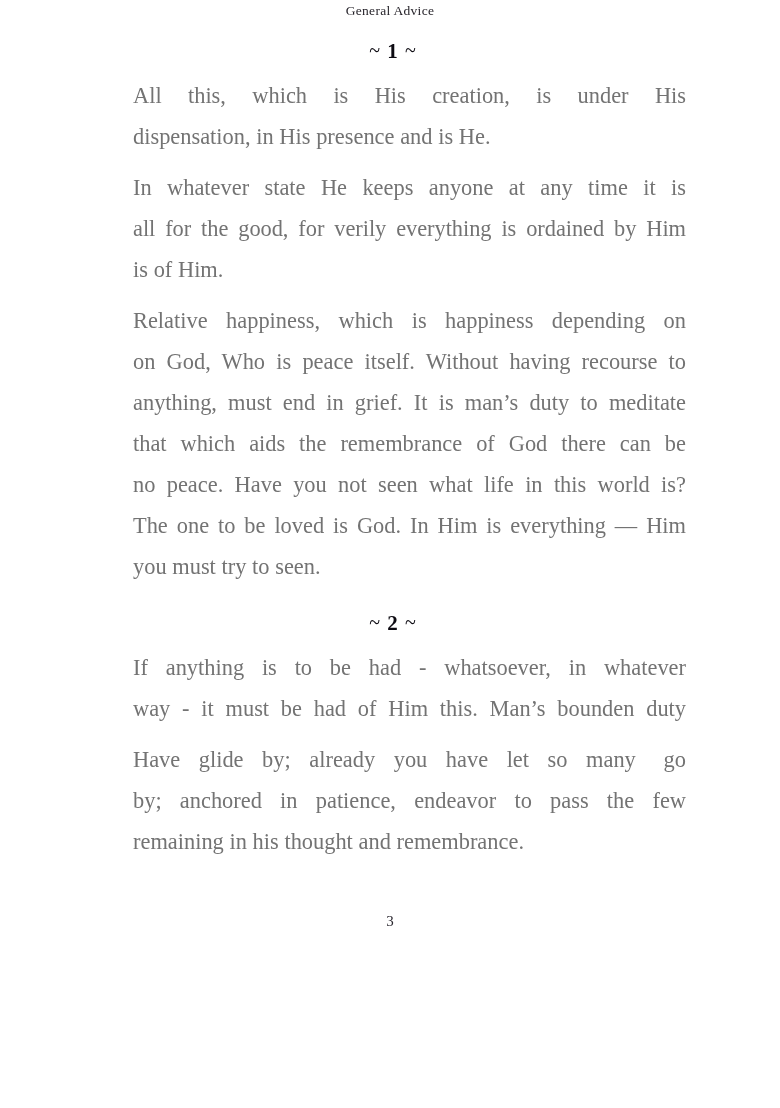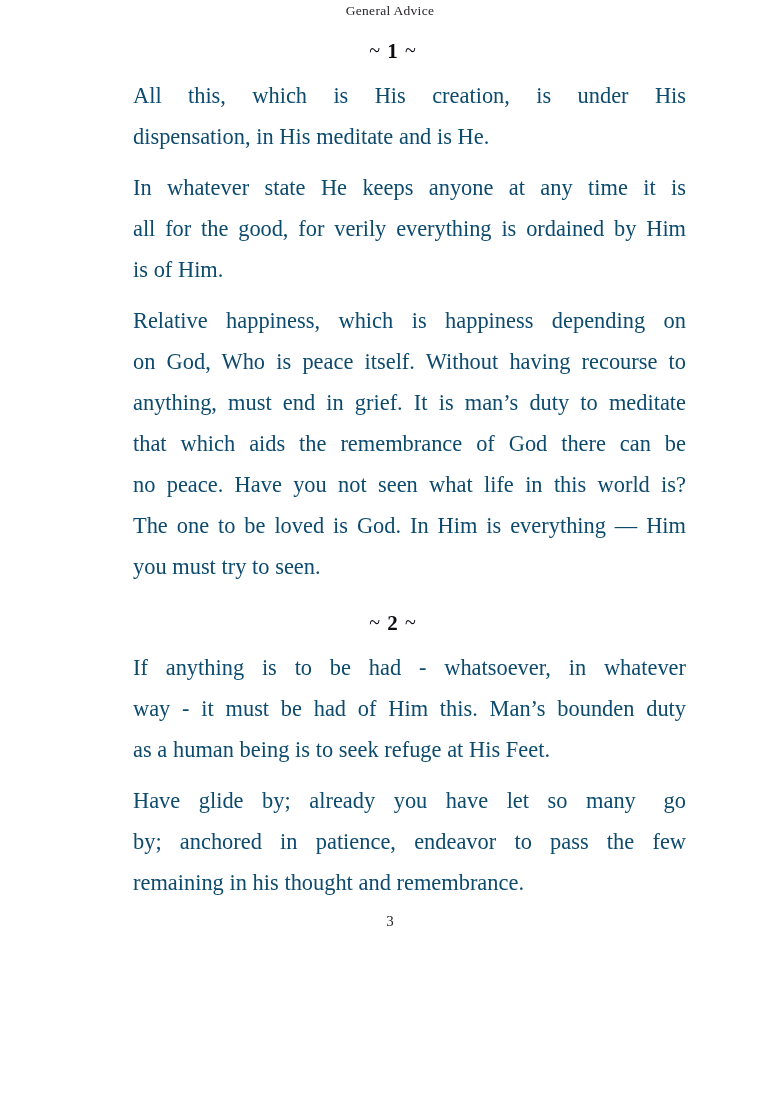--- a/index.html
+++ b/index.html
@@ -66,21 +66,21 @@
     height: 9px;
   }
 
   p.body-text {
     margin: 0 0 0 0;
     text-indent: 33px;
     font-size: 22.4px;
     line-height: 41px;
     text-align: justify;
     text-justify: inter-word;
-    color: #0c4a6e;
+    color: #737373;
     -webkit-hyphens: none;
     hyphens: none;
     word-spacing: 0.1px;
   }
 
   p.body-text + p.body-text {
     margin-top: 10px;
   }
 
   
@@ -120,21 +120,21 @@
 
     <div class="section-number">
       <span class="tilde">~</span>
       <span>1</span>
       <span class="tilde">~</span>
     </div>
     <div class="spacer-after-section"></div>
 
     <p class="body-text">
       <span class="line justified">All  this,  which  is  His  creation,  is  under  His</span>
-      <span class="line">dispensation, in His meditate and is He.</span>
+      <span class="line">dispensation, in His presence and is He.</span>
     </p>
 
     <p class="body-text">
       <span class="line justified">In whatever state He keeps anyone at any time it is</span>
       <span class="line justified tight">all for the good, for verily everything is ordained by Him</span>
       <span class="line">is of Him.</span>
     </p>
 
     <p class="body-text">
       <span class="line justified">Relative happiness, which is happiness depending on</span>
@@ -150,21 +150,20 @@
     <div class="section-number">
       <span class="tilde">~</span>
       <span>2</span>
       <span class="tilde">~</span>
     </div>
     <div class="spacer-after-section"></div>
 
     <p class="body-text">
       <span class="line justified">If  anything  is  to  be  had  -  whatsoever,  in  whatever</span>
       <span class="line justified">way - it must be had of Him this. Man’s bounden duty</span>
-      <span class="line">as a human being is to seek refuge at His Feet.</span>
     </p>
 
     <p class="body-text">
       <span class="line justified">Have  glide  by;  already  you  have  let  so  many   go</span>
       <span class="line justified">by;  anchored  in  patience,  endeavor  to  pass  the  few</span>
       <span class="line">remaining in his thought and remembrance.</span>
     </p>
 
   </div>
 

